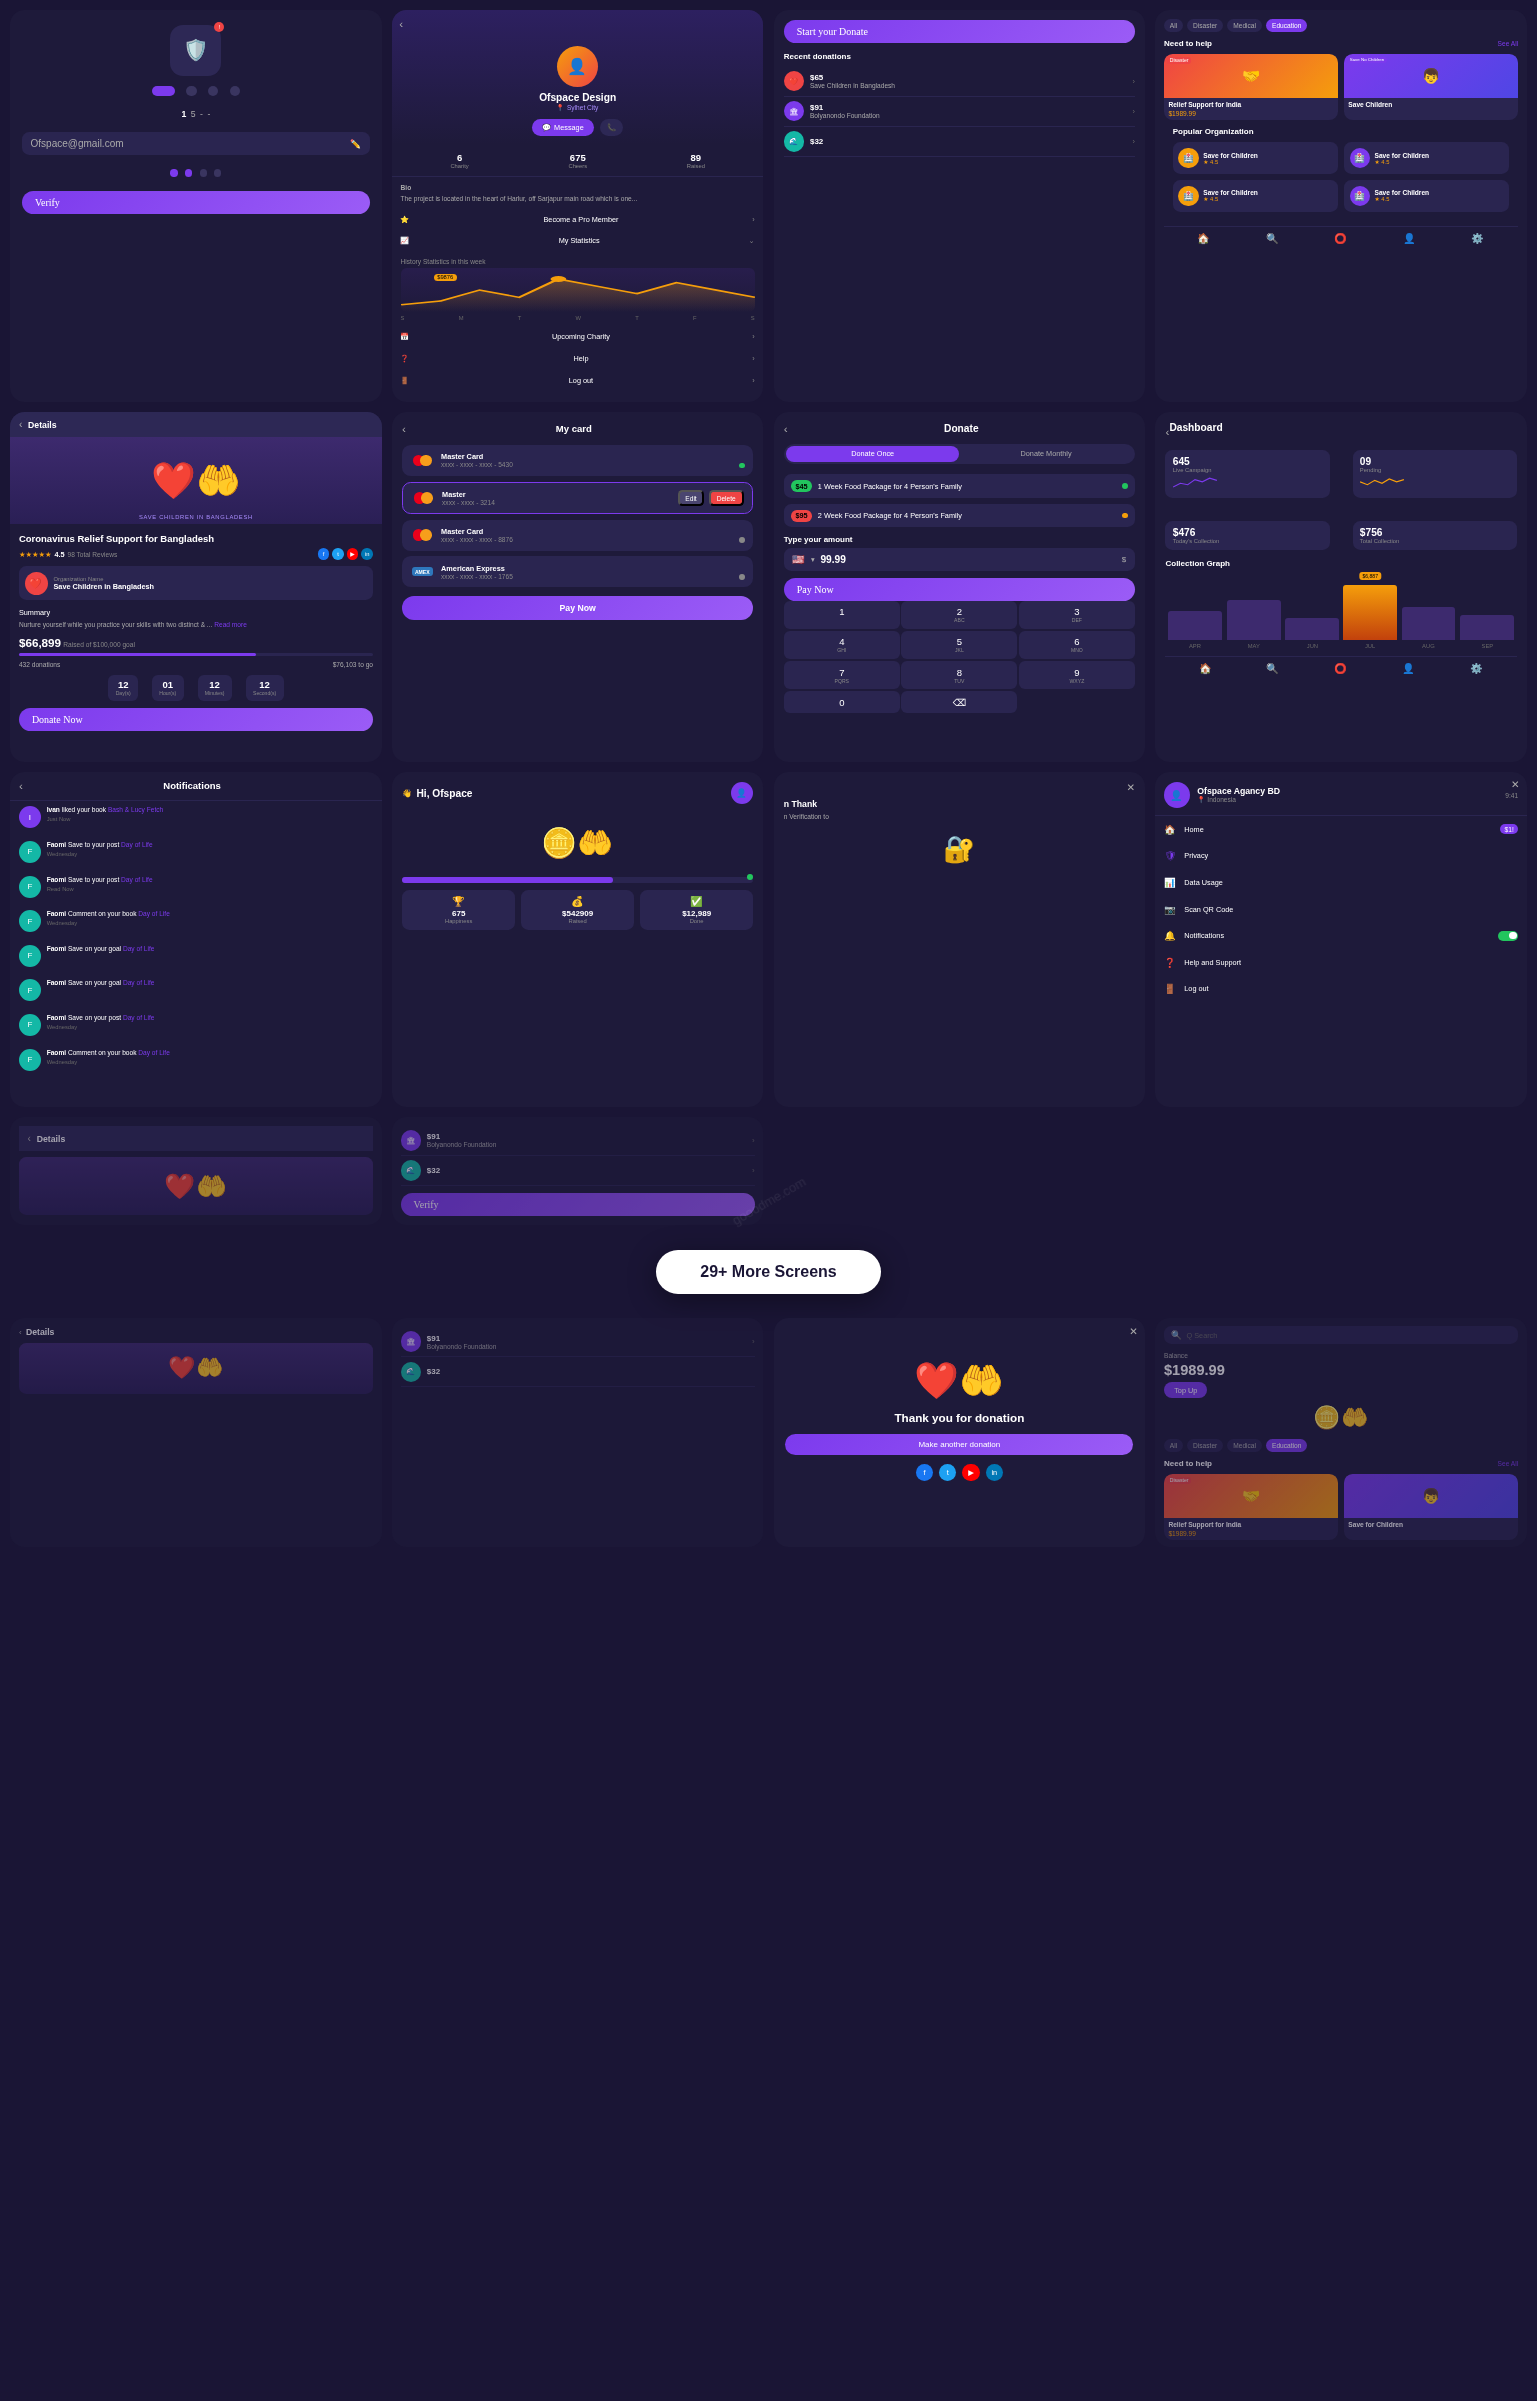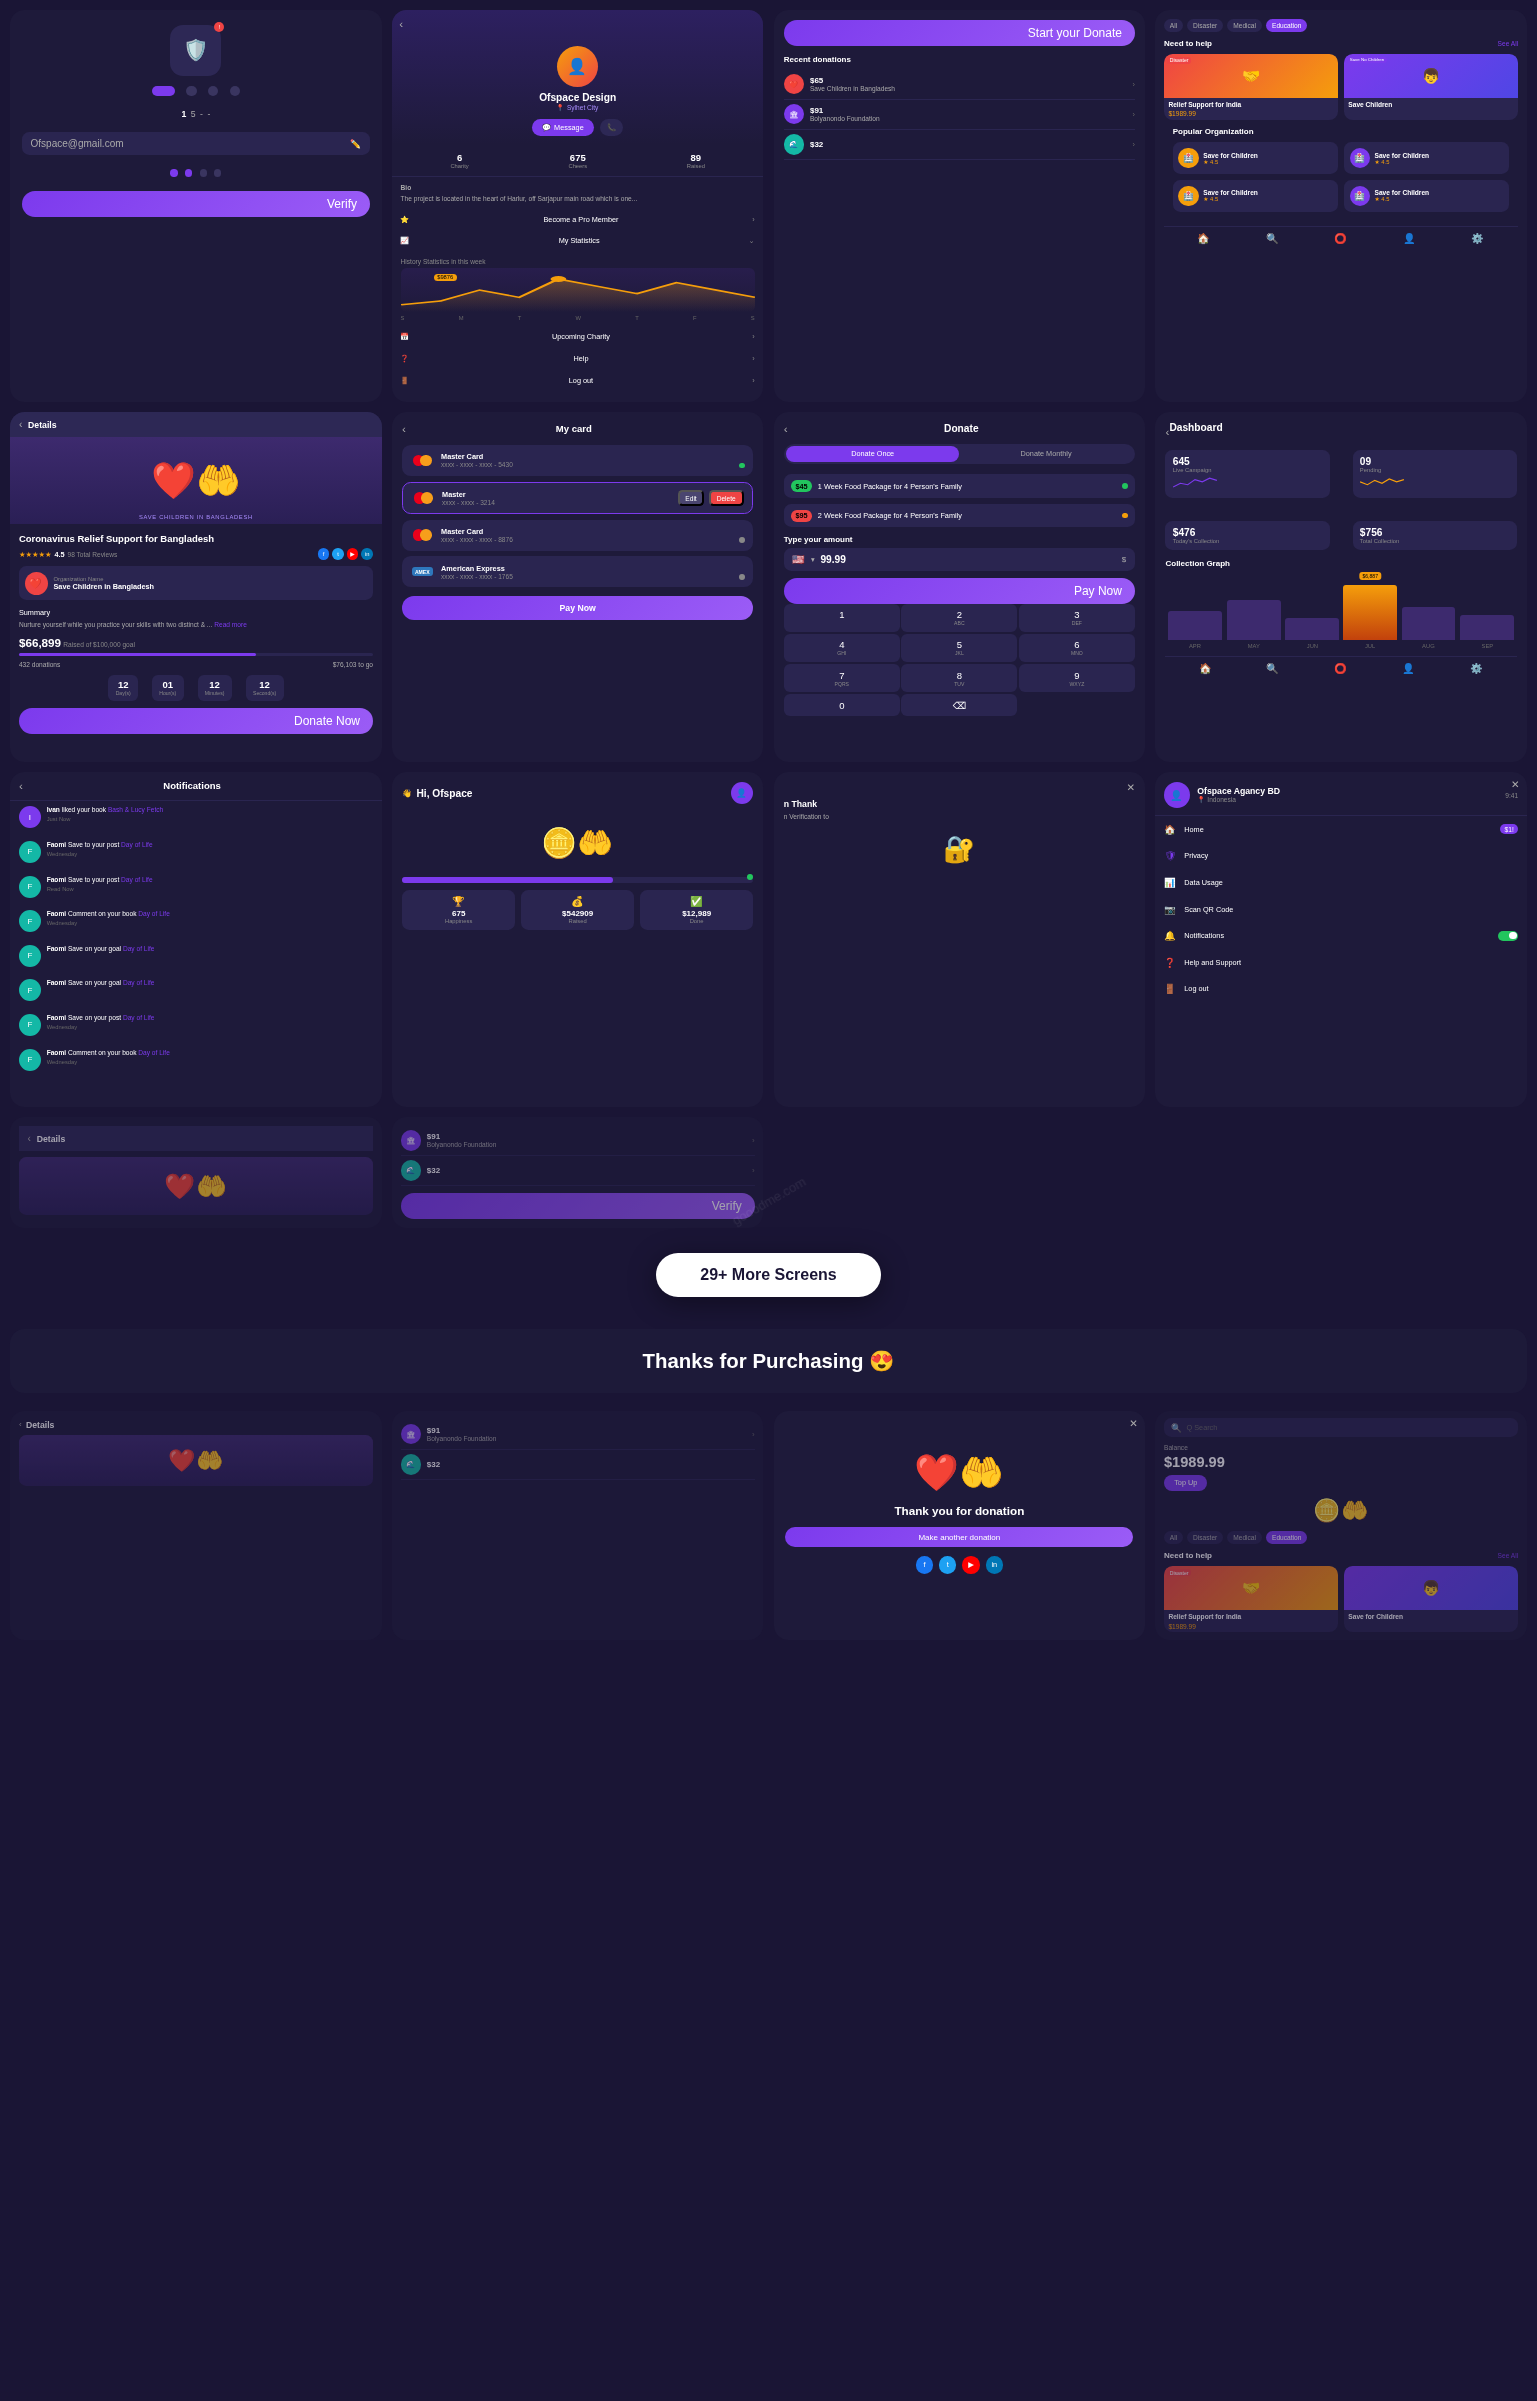--- a/index.html
+++ b/index.html
@@ -21,24 +21,25 @@
       font-size: 8px;
     }
 
     
     .btn-purple {
       background: linear-gradient(135deg, #7c3aed, #9b5cf6);
       border: none;
       border-radius: 18px;
       color: #fff;
       padding: 5.8px 13px;
-      font-size: 12px;
+      font-size: 10px;
       cursor: pointer;
       width: 100%;
-      text-align: right;
+      text-align: left;
+      font-family: Liberation Serif, serif;
     }
 
     
     .screen-verify {
       padding: 14.6px 11.7px;
       min-height: 204px;
       display: flex;
       flex-direction: column;
       align-items: center;
       gap: 10.2px;
@@ -1278,23 +1279,20 @@
         <span style="color:#666;">›</span>
       </div>
       <button class="btn-purple" style="margin-top:7.3px;">Verify</button>
     </div>
   </div>
 
   <div class="full-width" style="display:flex;align-items:center;justify-content:center;padding:14.6px 0;">
     <div style="background:#fff;border-radius:36px;padding:13px 44px;color:#1a1535;font-size:16px;font-weight:700;box-shadow:0 5.8px 29px rgba(0,0,0,0.4);">29+ More Screens</div>
   </div>
 
-  <div class="full-width thanks-banner">
-    <span class="thanks-title">Thanks for Purchasing 😍</span>
-  </div>
 
   <div class="phone-card faded">
     <div style="padding:8.7px;">
       <div style="display:flex;align-items:center;gap:4.4px;margin-bottom:5.8px;">
         <span style="color:#aaa;">‹</span>
         <span style="font-size:8.7px;font-weight:600;">Details</span>
       </div>
       <div style="height:51px;background:linear-gradient(180deg,#3d2a6e,#2a1f55);border-radius:7.3px;display:flex;align-items:center;justify-content:center;font-size:22px;">❤️🤲</div>
     </div>
   </div>

